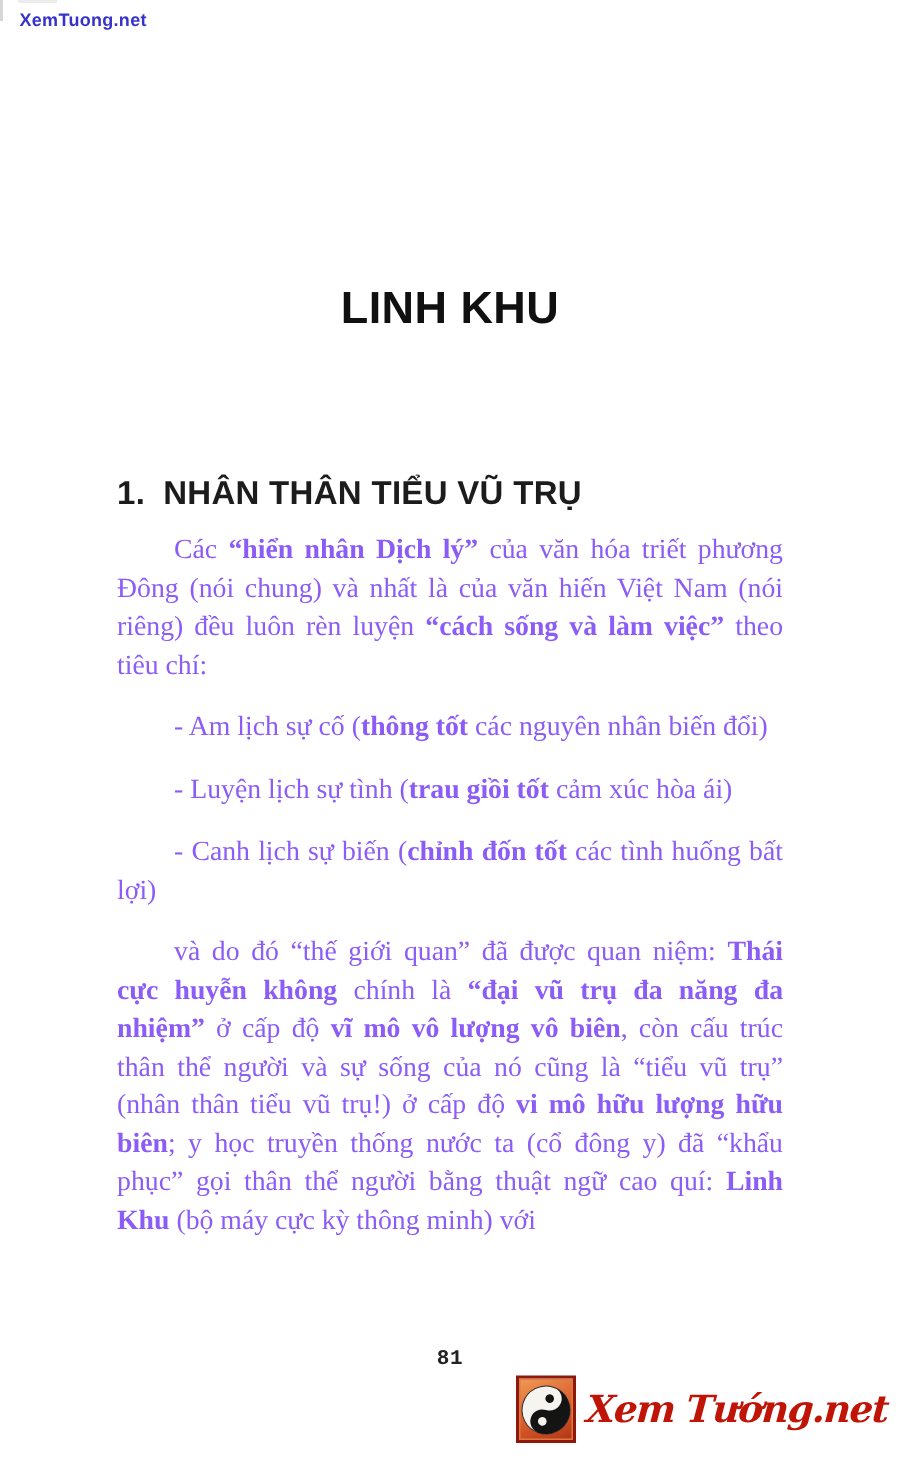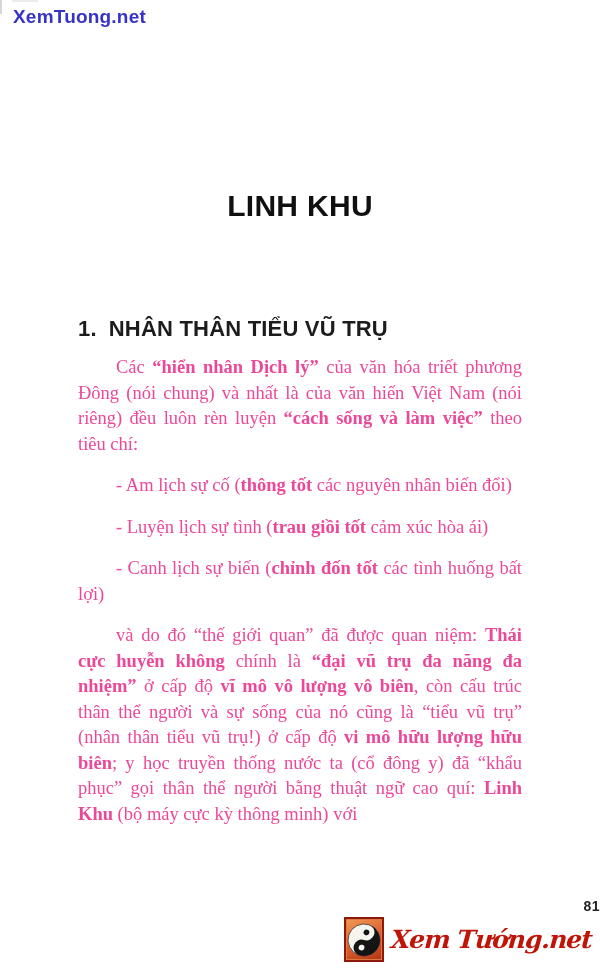--- a/index.html
+++ b/index.html
@@ -10,46 +10,46 @@
   }
   .scan-tick {
     position:absolute; left:0; top:0; width:2px; height:14px; background:#d6d6d6;
   }
   .scan-smudge {
     position:absolute; left:12px; top:0; width:26px; height:2px; background:#ececec;
   }
   .header-link {
     position:absolute; left:13px; top:6px;
     font-family:"Liberation Sans", sans-serif;
-    font-size:19px; font-weight:700; color:#3733c8;
+    font-size:12px; font-weight:700; color:#3733c8;
     text-decoration:none; cursor:pointer; letter-spacing:0.2px;
   }
   .book-title {
     position:absolute; top:186px; left:0; right:0;
     text-align:center; font-family:"Liberation Sans", sans-serif;
     font-weight:700; font-size:30px; line-height:39px; color:#101010;
     letter-spacing:0.3px;
   }
   .section-heading {
     position:absolute; top:316px; left:78px; right:60px;
     font-family:"Liberation Sans", sans-serif;
     font-weight:700; font-size:22px; color:#1c1c1c; letter-spacing:0.2px;
   }
   .section-heading .num { margin-right:12px; }
   .body-text {
     position:absolute; top:355px; left:78px; width:444px;
     font-family:"Liberation Serif", serif;
-    font-size:18.5px; line-height:25.5px; color:#ec4899;
+    font-size:18.5px; line-height:25.5px; color:#8b5cf6;
     text-align:justify;
   }
   .body-text p { margin:0 0 16px 0; text-indent:38px; }
   .body-text b { font-weight:700; }
   .page-number {
-    position:absolute; top:898px; left:0; right:0; text-align:right;
-    font-family:Liberation Sans, sans-serif;
+    position:absolute; top:898px; left:0; right:0; text-align:center;
+    font-family:Liberation Mono, monospace;
     font-size:14px; font-weight:700; color:#222; letter-spacing:0.5px;
   }
   .footer-logo {
     position:absolute; top:917px; right:8px;
     display:flex; align-items:center; gap:7px; cursor:pointer;
   }
   .logo-frame {
     width:40px; height:45px; flex:0 0 auto;
     background:linear-gradient(155deg,#f09a55 0%,#d95c2c 55%,#b03414 100%);
     border:2px solid #8d180b;

